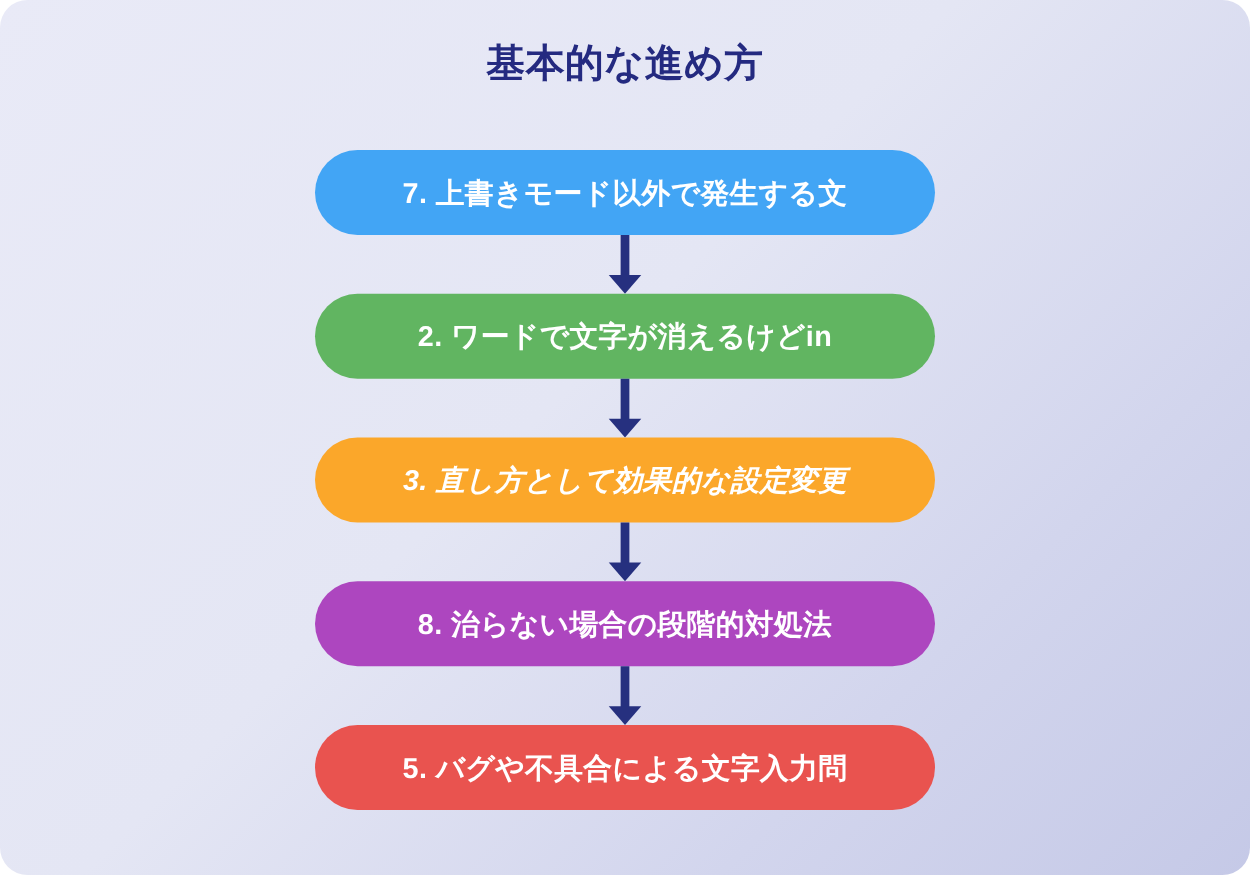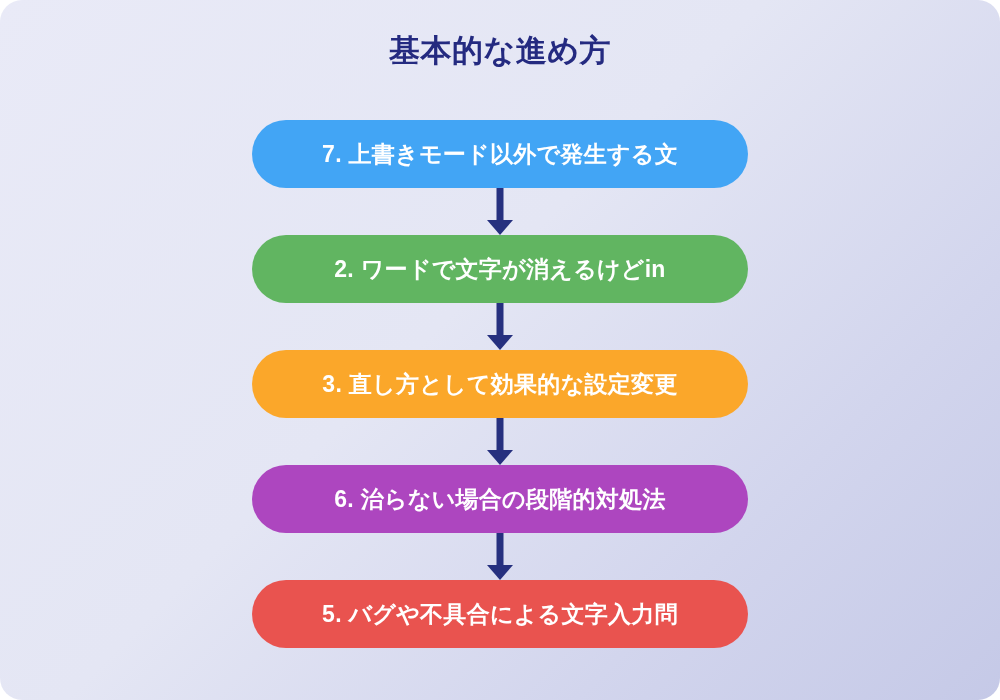--- a/index.html
+++ b/index.html
@@ -111,33 +111,33 @@
         <span class="step-label" style="color: rgb(255, 255, 255);">2. ワードで文字が消えるけどin</span>
       </div>
     </div>
 
     <div class="connector">
       <div class="connector-line" style="background: rgb(38, 48, 127);"></div>
       <div class="connector-head" style="border-top-color: rgb(38, 48, 127);"></div>
     </div>
 
     <div class="step-row">
-      <div class="step-node" style="background: rgb(251, 167, 42);">
+      <div class="step-node" style="background: rgb(251, 167, 42); font-style: italic;">
         <span class="step-label" style="color: rgb(255, 255, 255);">3. 直し方として効果的な設定変更</span>
       </div>
     </div>
 
     <div class="connector">
       <div class="connector-line" style="background: rgb(38, 48, 127);"></div>
       <div class="connector-head" style="border-top-color: rgb(38, 48, 127);"></div>
     </div>
 
     <div class="step-row">
       <div class="step-node" style="background: rgb(173, 70, 191);">
-        <span class="step-label" style="color: rgb(255, 255, 255);">6. 治らない場合の段階的対処法</span>
+        <span class="step-label" style="color: rgb(255, 255, 255);">8. 治らない場合の段階的対処法</span>
       </div>
     </div>
 
     <div class="connector">
       <div class="connector-line" style="background: rgb(38, 48, 127);"></div>
       <div class="connector-head" style="border-top-color: rgb(38, 48, 127);"></div>
     </div>
 
     <div class="step-row">
       <div class="step-node" style="background: rgb(233, 83, 79); text-align: right;">

